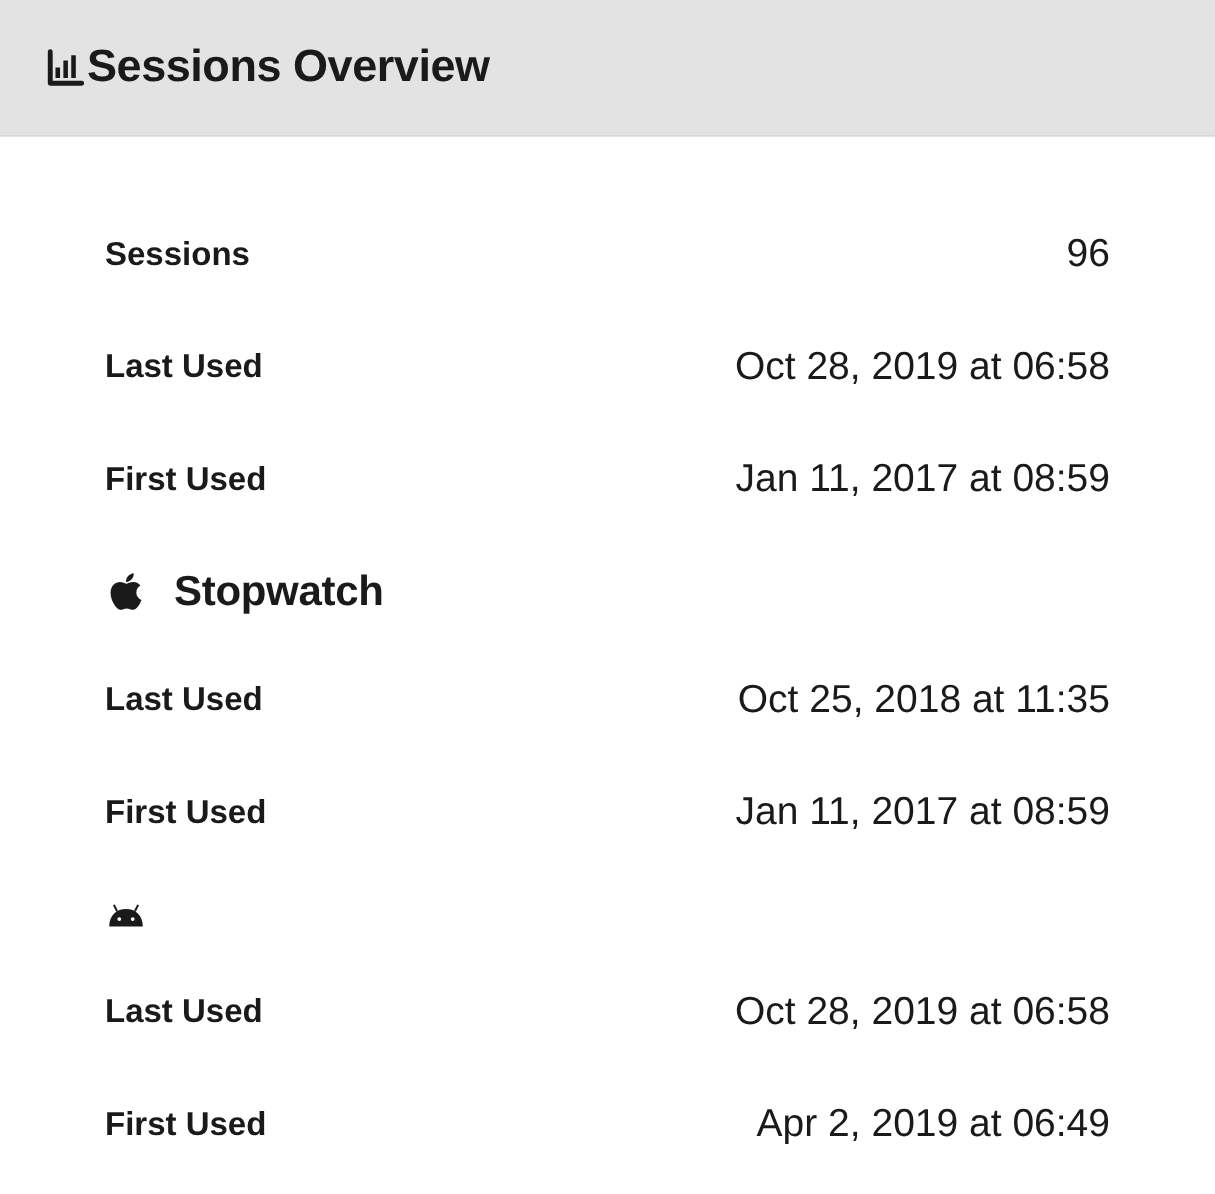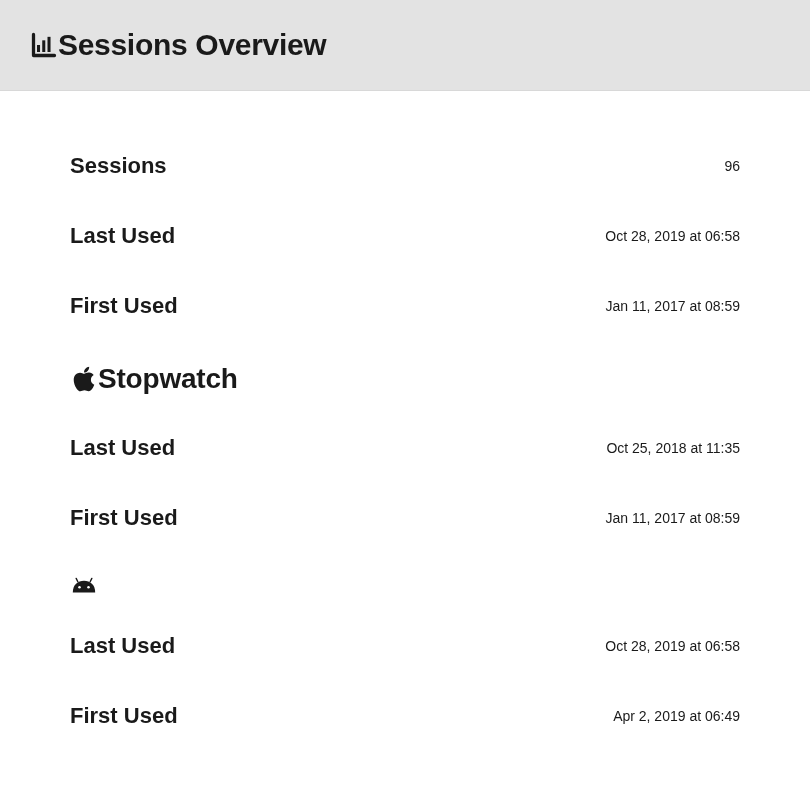--- a/index.html
+++ b/index.html
@@ -44,27 +44,28 @@
       justify-content: space-between;
       align-items: center;
       padding: 22px 0;
     }
     .row-label {
       font-size: 22px;
       font-weight: 700;
       color: #1a1a1a;
     }
     .row-value {
-      font-size: 14px;
+      font-size: 26px;
       font-weight: 400;
       color: #1a1a1a;
     }
     .section-header {
       display: flex;
       align-items: center;
+      gap: 18px;
       padding: 22px 0 18px 0;
     }
     .section-icon {
       display: inline-flex;
       align-items: center;
       justify-content: center;
       width: 28px;
     }
     .section-title {
       font-size: 28px;

